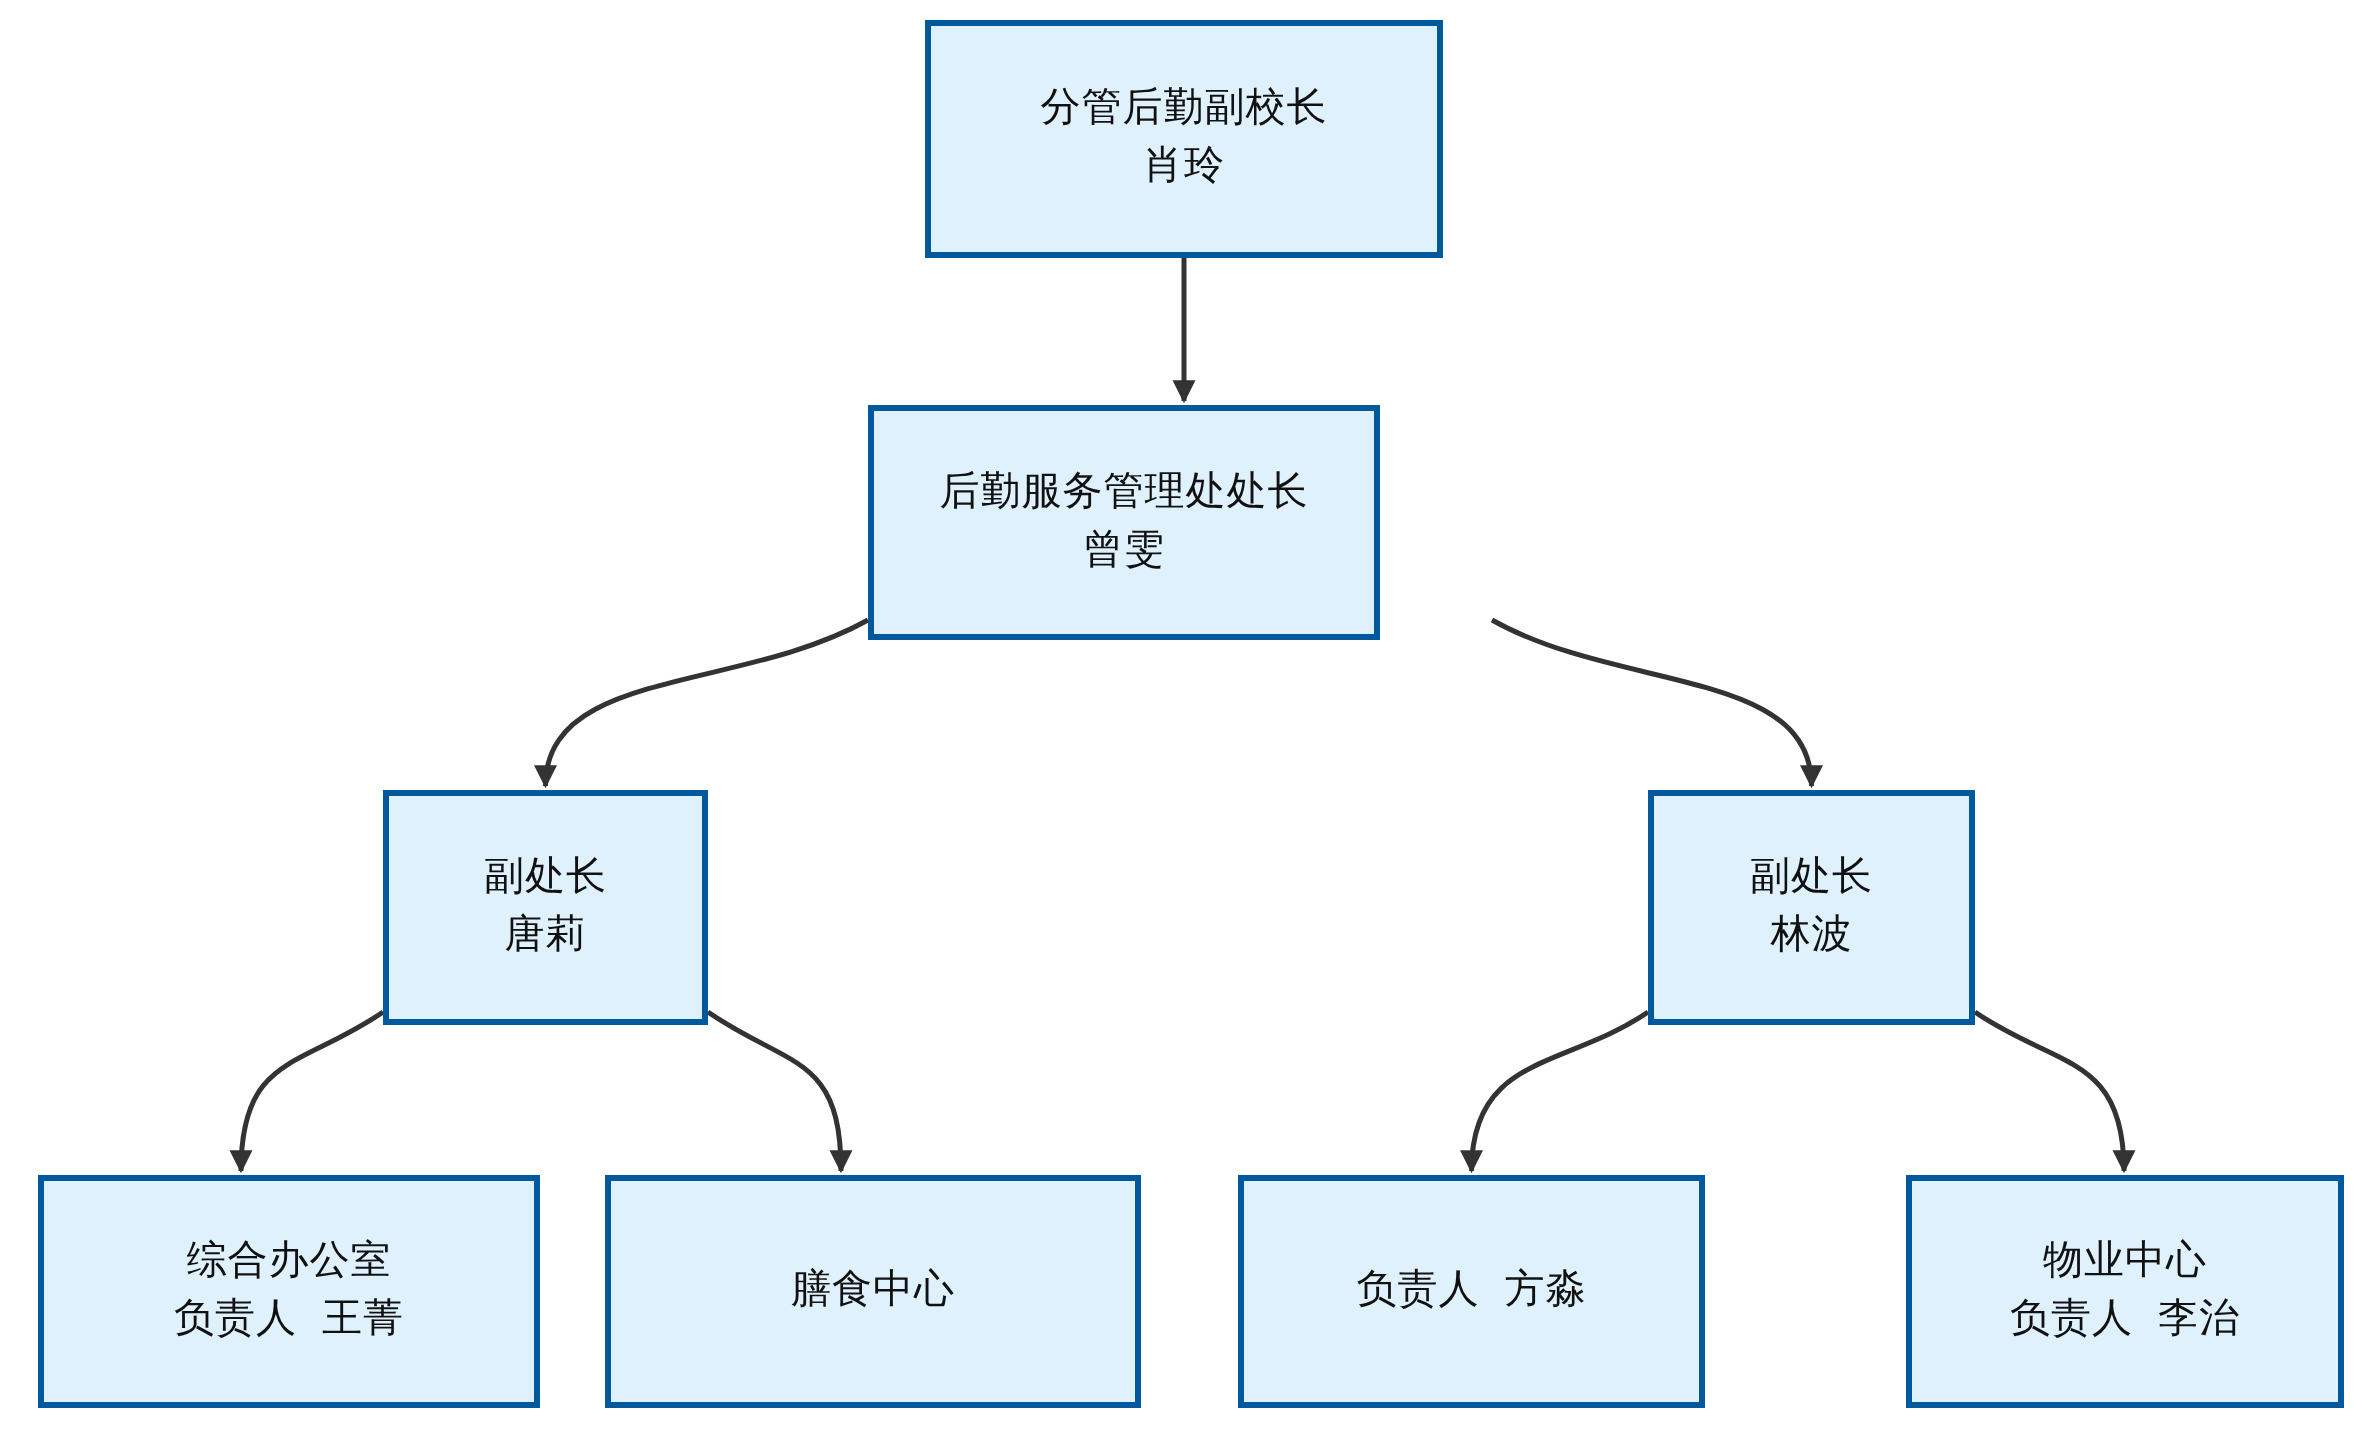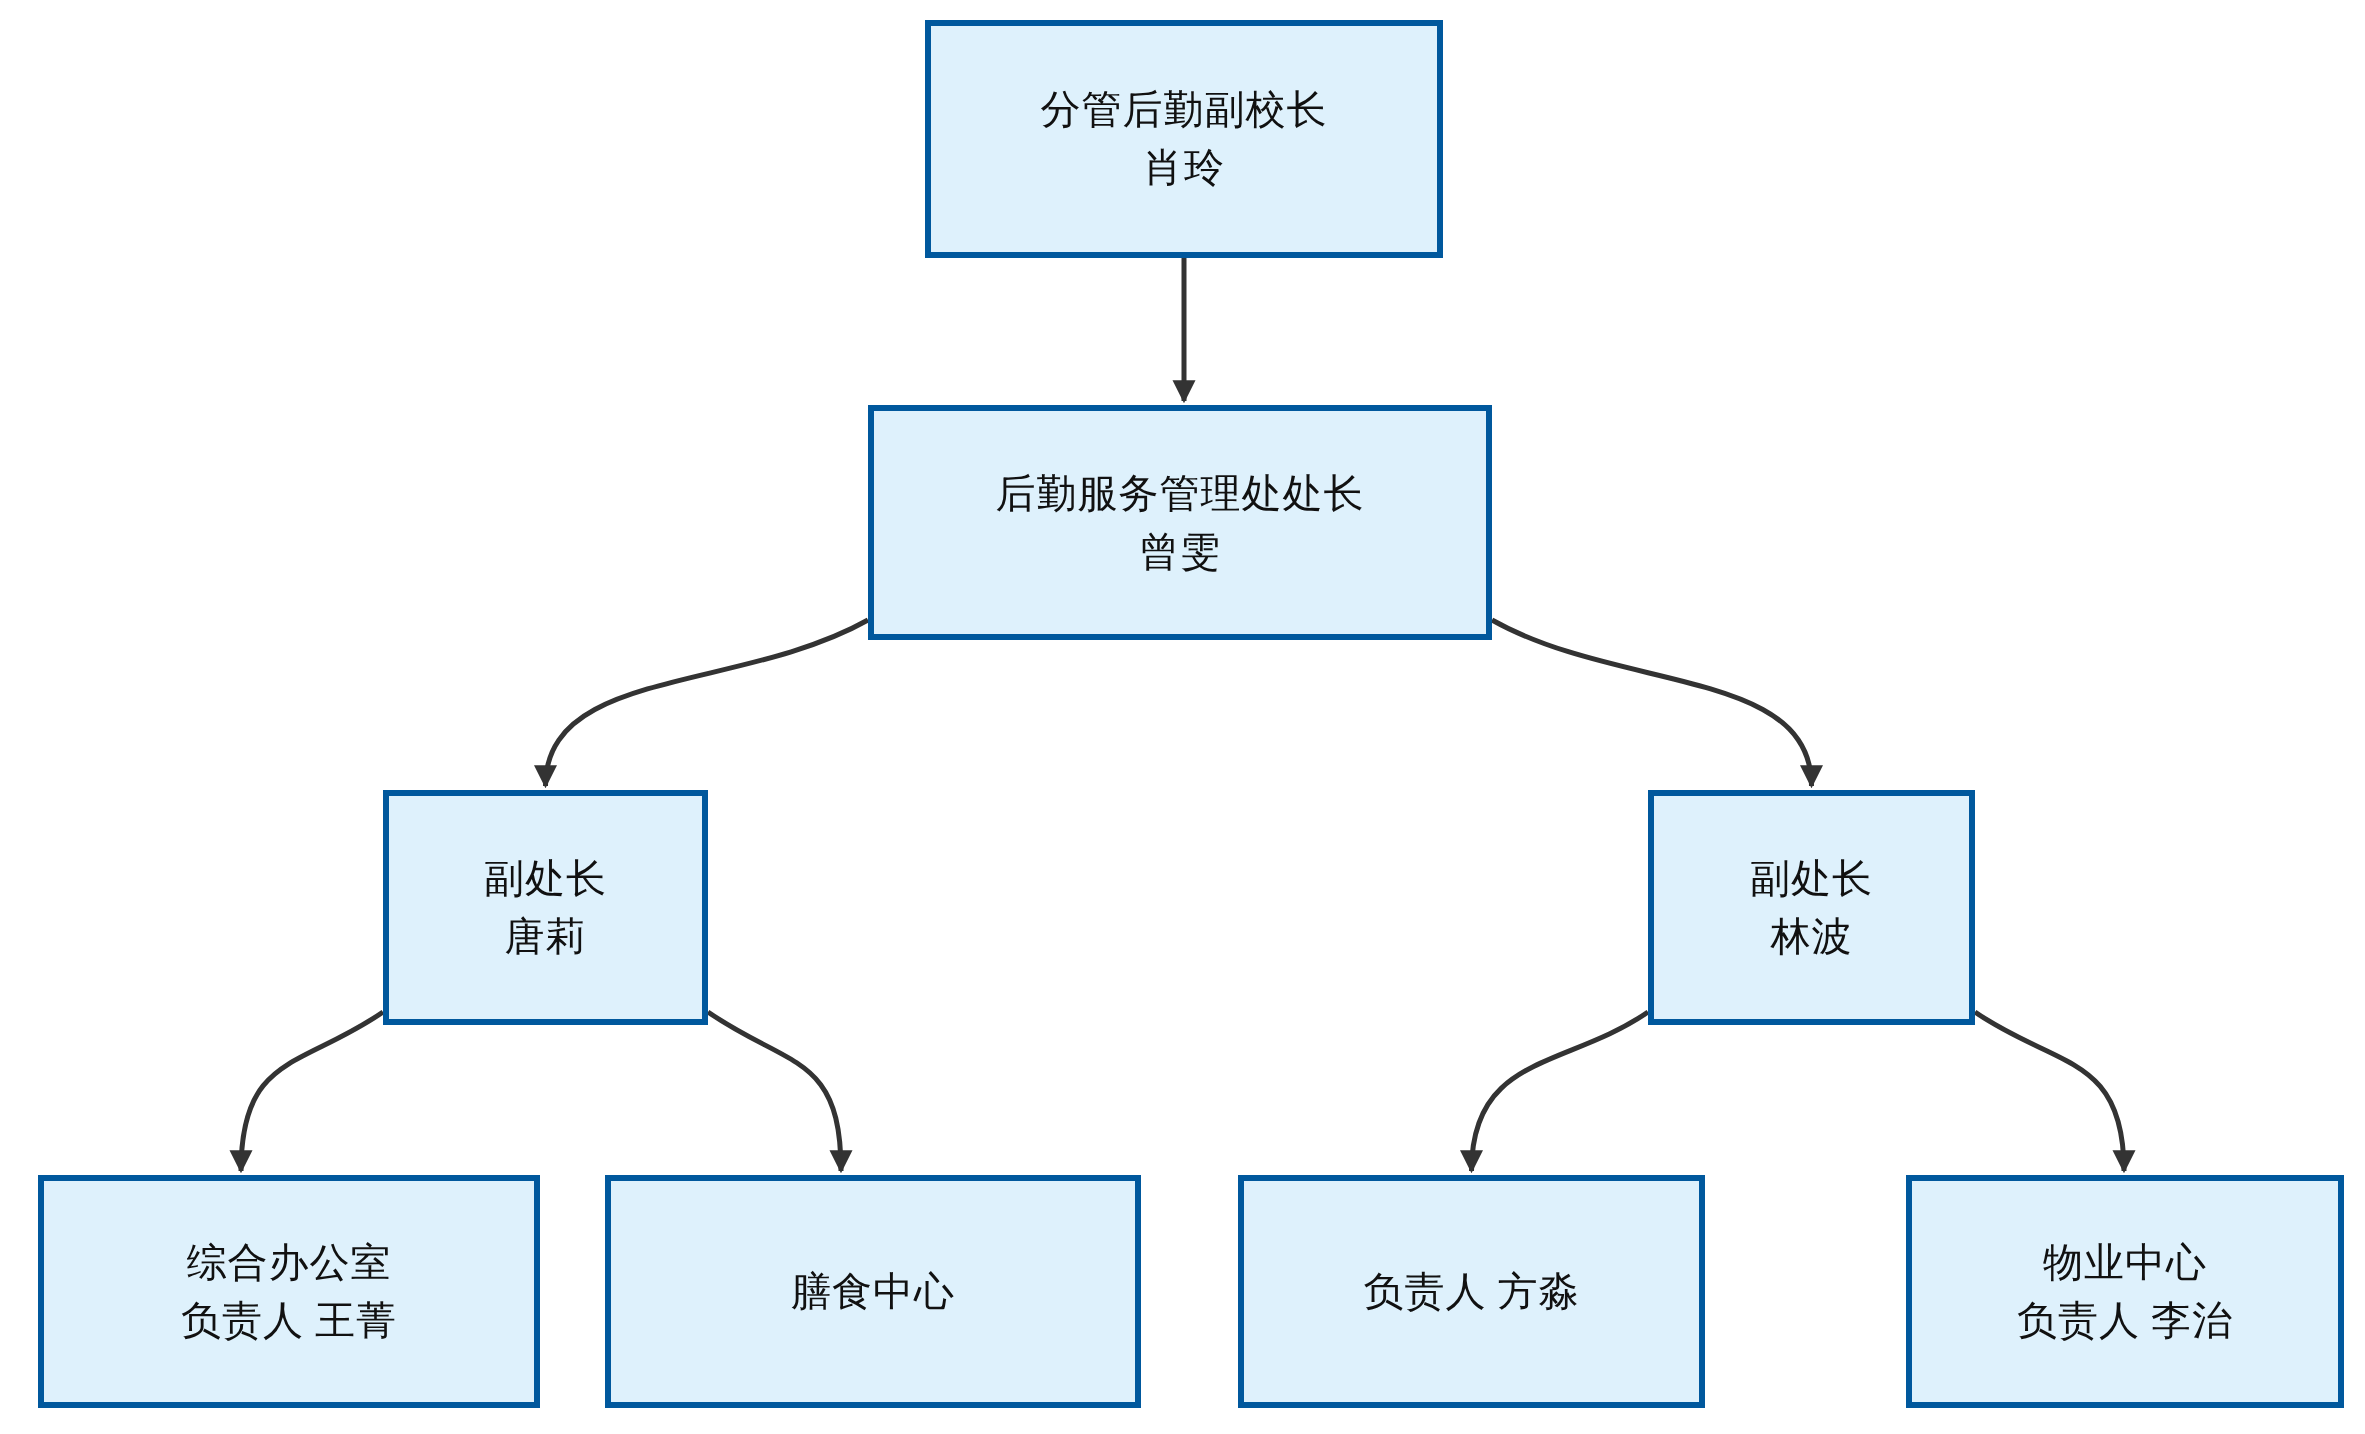--- a/index.html
+++ b/index.html
@@ -9,21 +9,21 @@
     --text:#111111;
     --bg:#ffffff;
   }
   html,body{margin:0;padding:0;background:var(--bg);}
   .canvas{
     position:relative;
     width:2365px;
     height:1434px;
     background:var(--bg);
     overflow:hidden;
-    font-family:Liberation Serif, serif;
+    font-family:Liberation Mono, monospace;
   }
   .edges{
     position:absolute;
     left:0;top:0;
     width:2365px;height:1434px;
   }
   .edges path.connector{
     fill:none;
     stroke:var(--edge);
     stroke-width:5;
@@ -63,21 +63,21 @@
     <path class="connector" d="M 708 1012 C 789 1068, 841 1054, 841 1171" marker-end="url(#arrowhead)"></path>
     <path class="connector" d="M 1648 1012 C 1567 1068, 1471.5 1054, 1471.5 1171" marker-end="url(#arrowhead)"></path>
     <path class="connector" d="M 1975 1012 C 2056 1068, 2124 1054, 2124 1171" marker-end="url(#arrowhead)"></path>
   </svg>
 
   <div class="node" style="left:925px;top:20px;width:518px;height:238px">
     <div>分管后勤副校长</div>
     <div>肖玲</div>
   </div>
 
-  <div class="node" style="left:868px;top:405px;width:624px;height:235px">
+  <div class="node" style="left:868px;top:405px;width:512px;height:235px">
     <div>后勤服务管理处处长</div>
     <div>曾雯</div>
   </div>
 
   <div class="node" style="left:383px;top:790px;width:325px;height:235px">
     <div>副处长</div>
     <div>唐莉</div>
   </div>
 
   <div class="node" style="left:1648px;top:790px;width:327px;height:235px">

